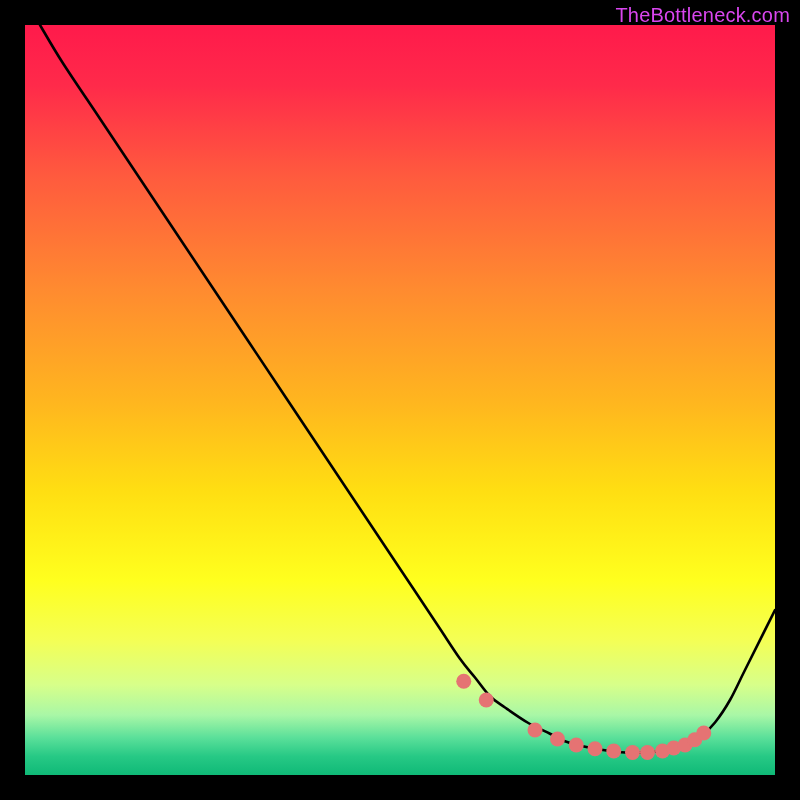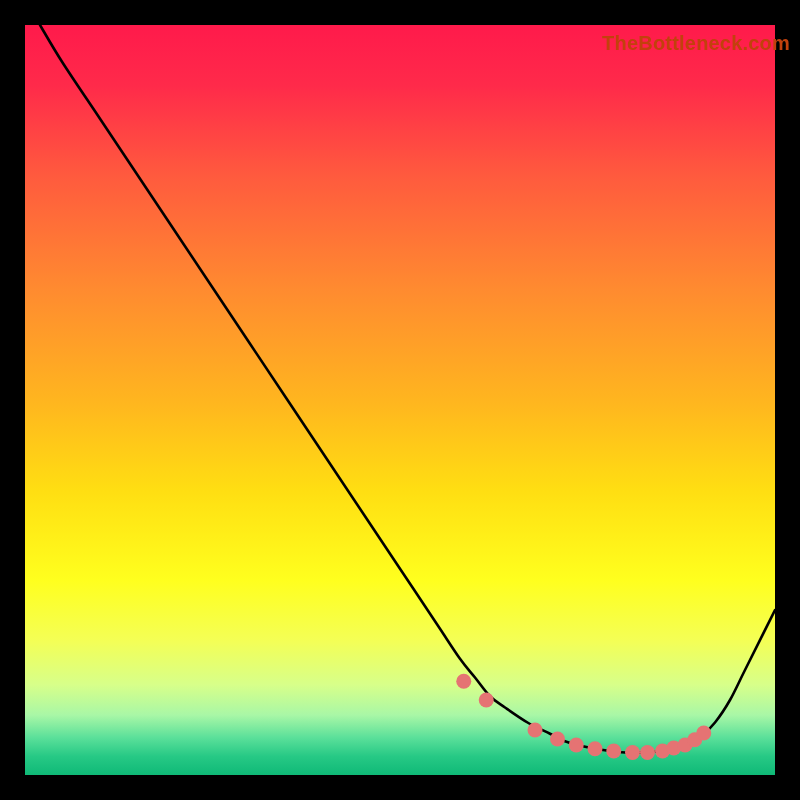--- a/index.html
+++ b/index.html
@@ -14,26 +14,25 @@
   .frame {
     position: relative;
     width: 800px;
     height: 800px;
     background: #000;
   }
   .watermark {
     position: absolute;
     top: 4px;
     right: 10px;
-    color: #c2410c;
+    color: #d946ef;
     font-size: 20px;
-    font-weight: 700;
+    font-weight: 400;
     letter-spacing: 0.2px;
     z-index: 5;
-    margin-top: 28px;
   }
   .plot-area {
     position: absolute;
     left: 25px;
     top: 25px;
     width: 750px;
     height: 750px;
     overflow: hidden;
   }
   .gradient {

